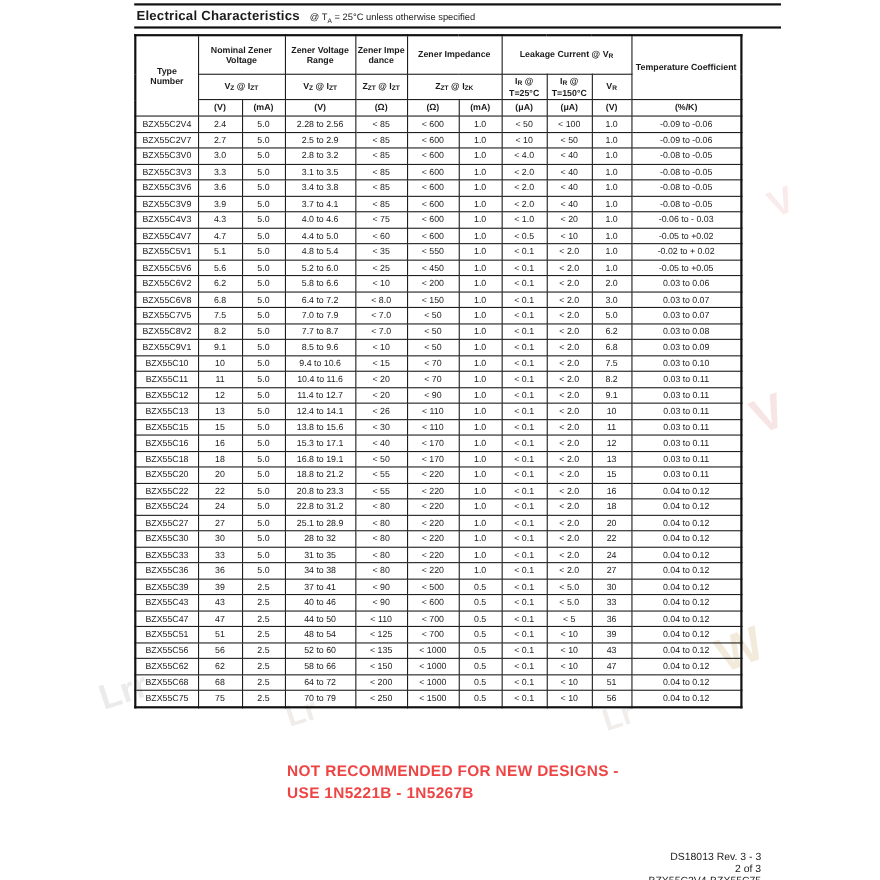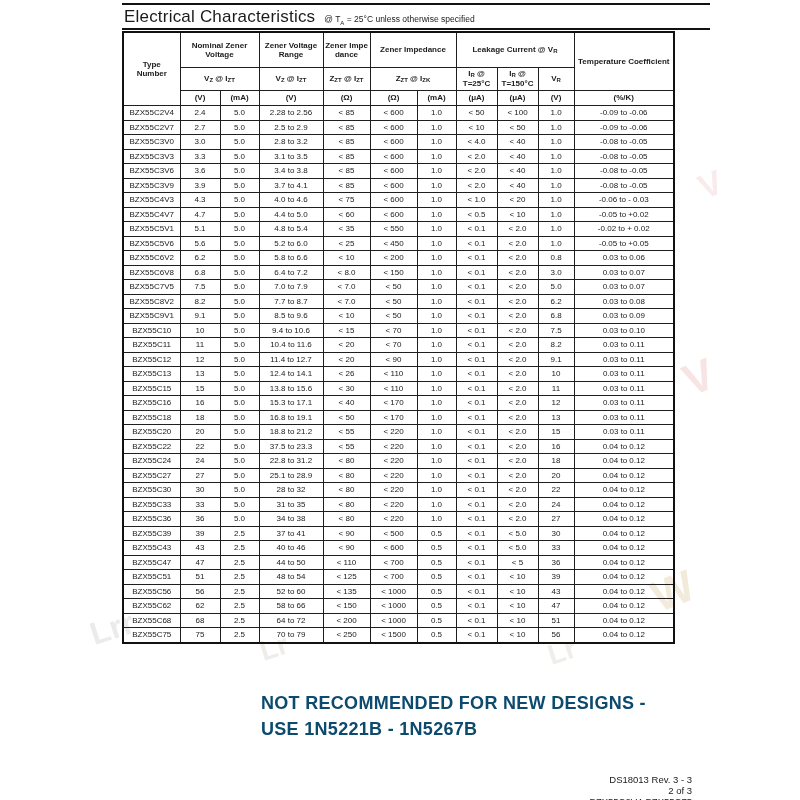--- a/index.html
+++ b/index.html
@@ -11,21 +11,21 @@
   .page{position:absolute;inset:0;}
 
   
   .wm-layer{position:absolute;inset:0;z-index:0;}
   .wm{position:absolute;font-weight:bold;opacity:.55;white-space:nowrap;}
 
   
   .title-section{position:absolute;left:122px;top:3px;width:588px;z-index:2;}
   .rule{height:2px;background:#111;}
   .title-row{display:flex;align-items:baseline;padding:2px 2px 1px 2px;}
-  .doc-title{font-size:17px;font-weight:normal;letter-spacing:.2px;}
+  .doc-title{font-size:12px;font-weight:bold;letter-spacing:.2px;}
   .doc-subtitle{font-size:8.5px;margin-left:9px;color:#222;}
   .doc-subtitle sub{font-size:6px;}
 
   
   table.ec{
     position:absolute;left:122px;top:31px;width:551px;z-index:2;
     border-collapse:collapse;table-layout:fixed;background:transparent;
     border:2px solid #111;
   }
   table.ec th, table.ec td{
@@ -39,21 +39,21 @@
   tr.h-sub th{height:22px;}
   tr.h-units th{height:14px;}
   table.ec tbody td{height:13.5px;font-weight:normal;color:#1a1a1a;}
   table.ec sub{font-size:6px;vertical-align:-1px;letter-spacing:0;}
   .narrow-label{display:inline-block;max-width:38px;text-align:center;}
   .breakall{word-break:break-all;}
 
   
   .notice{
     position:absolute;left:261px;top:690px;z-index:2;
-    color:#0c4a6e;font-weight:bold;font-size:18px;line-height:1.45;
+    color:#ef4444;font-weight:bold;font-size:14px;line-height:1.45;
     letter-spacing:.3px;
   }
 
   
   .footer{
     position:absolute;left:112px;top:774px;width:580px;z-index:2;
     display:flex;justify-content:space-between;align-items:flex-end;
     font-size:9.5px;color:#222;flex-direction:column;
   }
 </style>
@@ -260,21 +260,21 @@
         <tr>
           <td>BZX55C6V2</td>
           <td>6.2</td>
           <td>5.0</td>
           <td>5.8 to 6.6</td>
           <td>&lt; 10</td>
           <td>&lt; 200</td>
           <td>1.0</td>
           <td>&lt; 0.1</td>
           <td>&lt; 2.0</td>
-          <td>0.8</td>
+          <td>2.0</td>
           <td>0.03 to 0.06</td>
         </tr>
         <tr>
           <td>BZX55C6V8</td>
           <td>6.8</td>
           <td>5.0</td>
           <td>6.4 to 7.2</td>
           <td>&lt; 8.0</td>
           <td>&lt; 150</td>
           <td>1.0</td>
@@ -423,21 +423,21 @@
           <td>1.0</td>
           <td>&lt; 0.1</td>
           <td>&lt; 2.0</td>
           <td>15</td>
           <td>0.03 to 0.11</td>
         </tr>
         <tr>
           <td>BZX55C22</td>
           <td>22</td>
           <td>5.0</td>
-          <td>37.5 to 23.3</td>
+          <td>20.8 to 23.3</td>
           <td>&lt; 55</td>
           <td>&lt; 220</td>
           <td>1.0</td>
           <td>&lt; 0.1</td>
           <td>&lt; 2.0</td>
           <td>16</td>
           <td>0.04 to 0.12</td>
         </tr>
         <tr>
           <td>BZX55C24</td>

